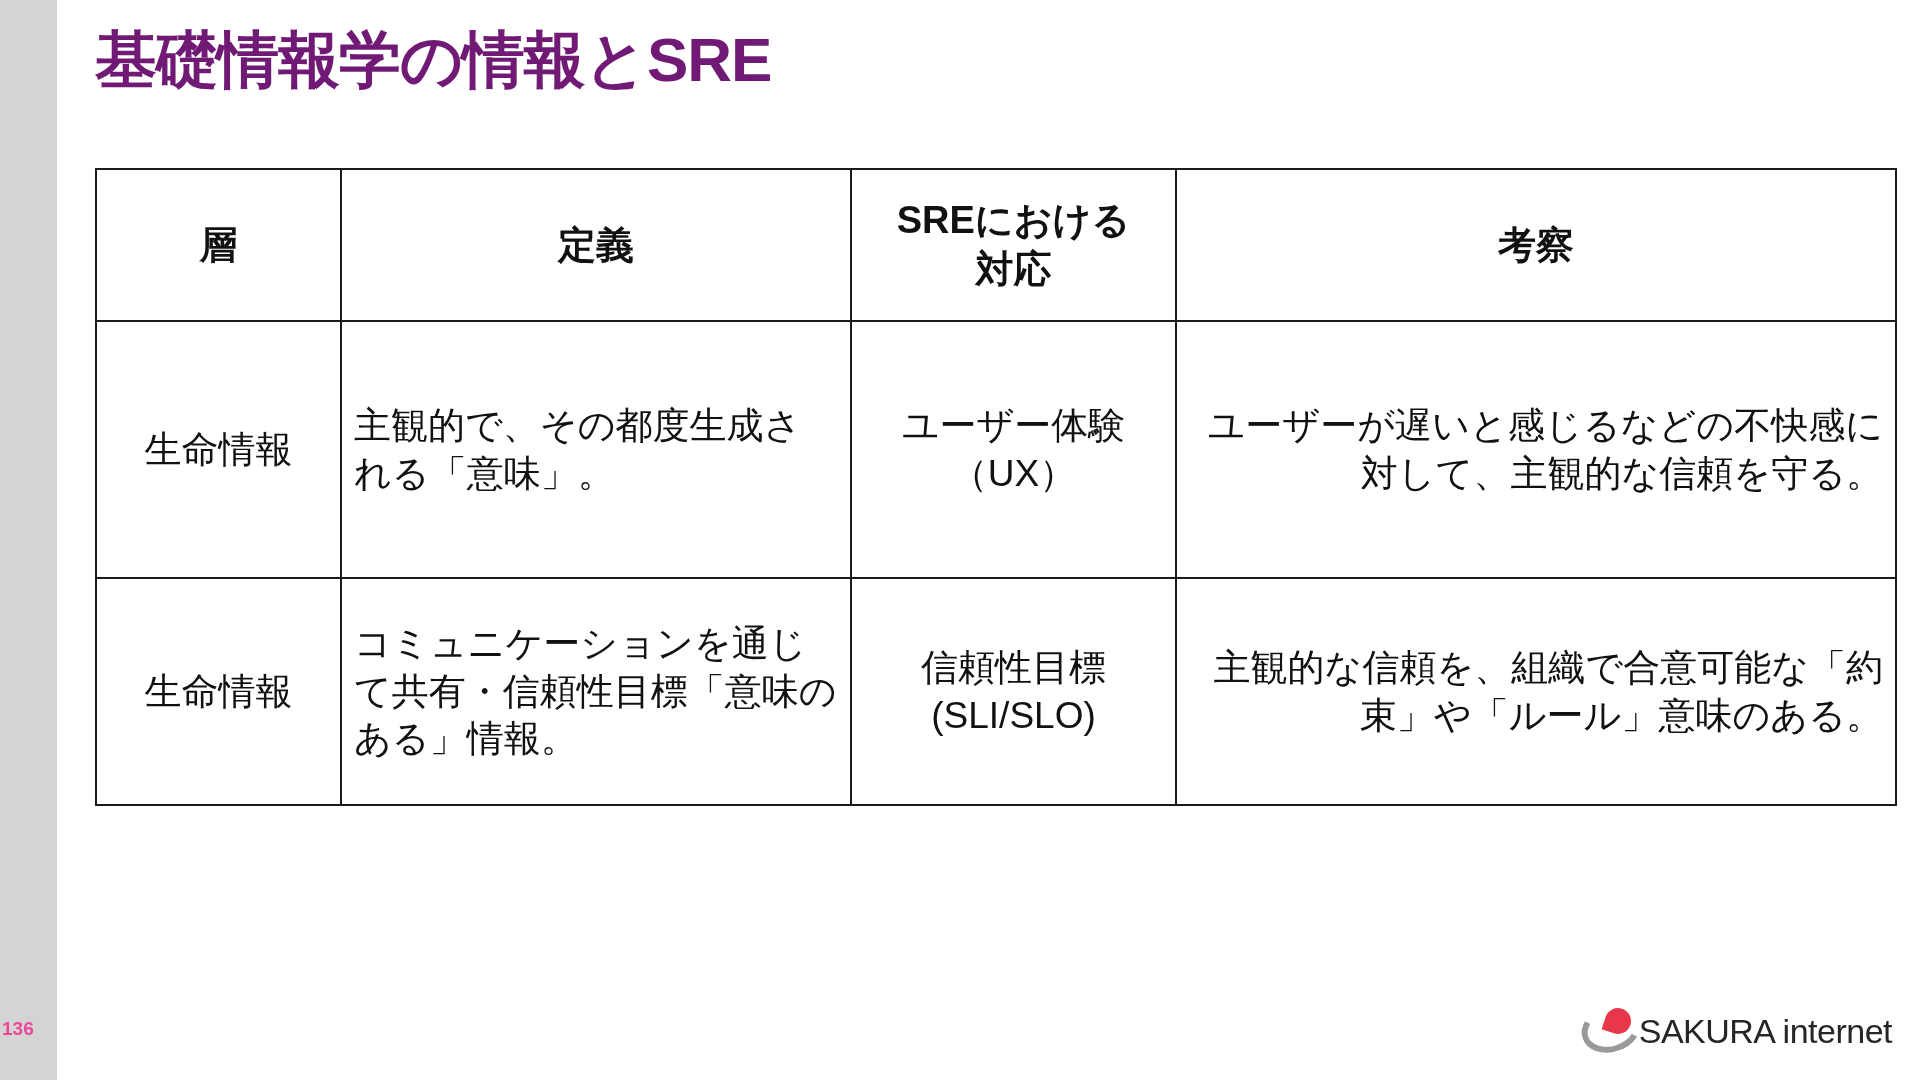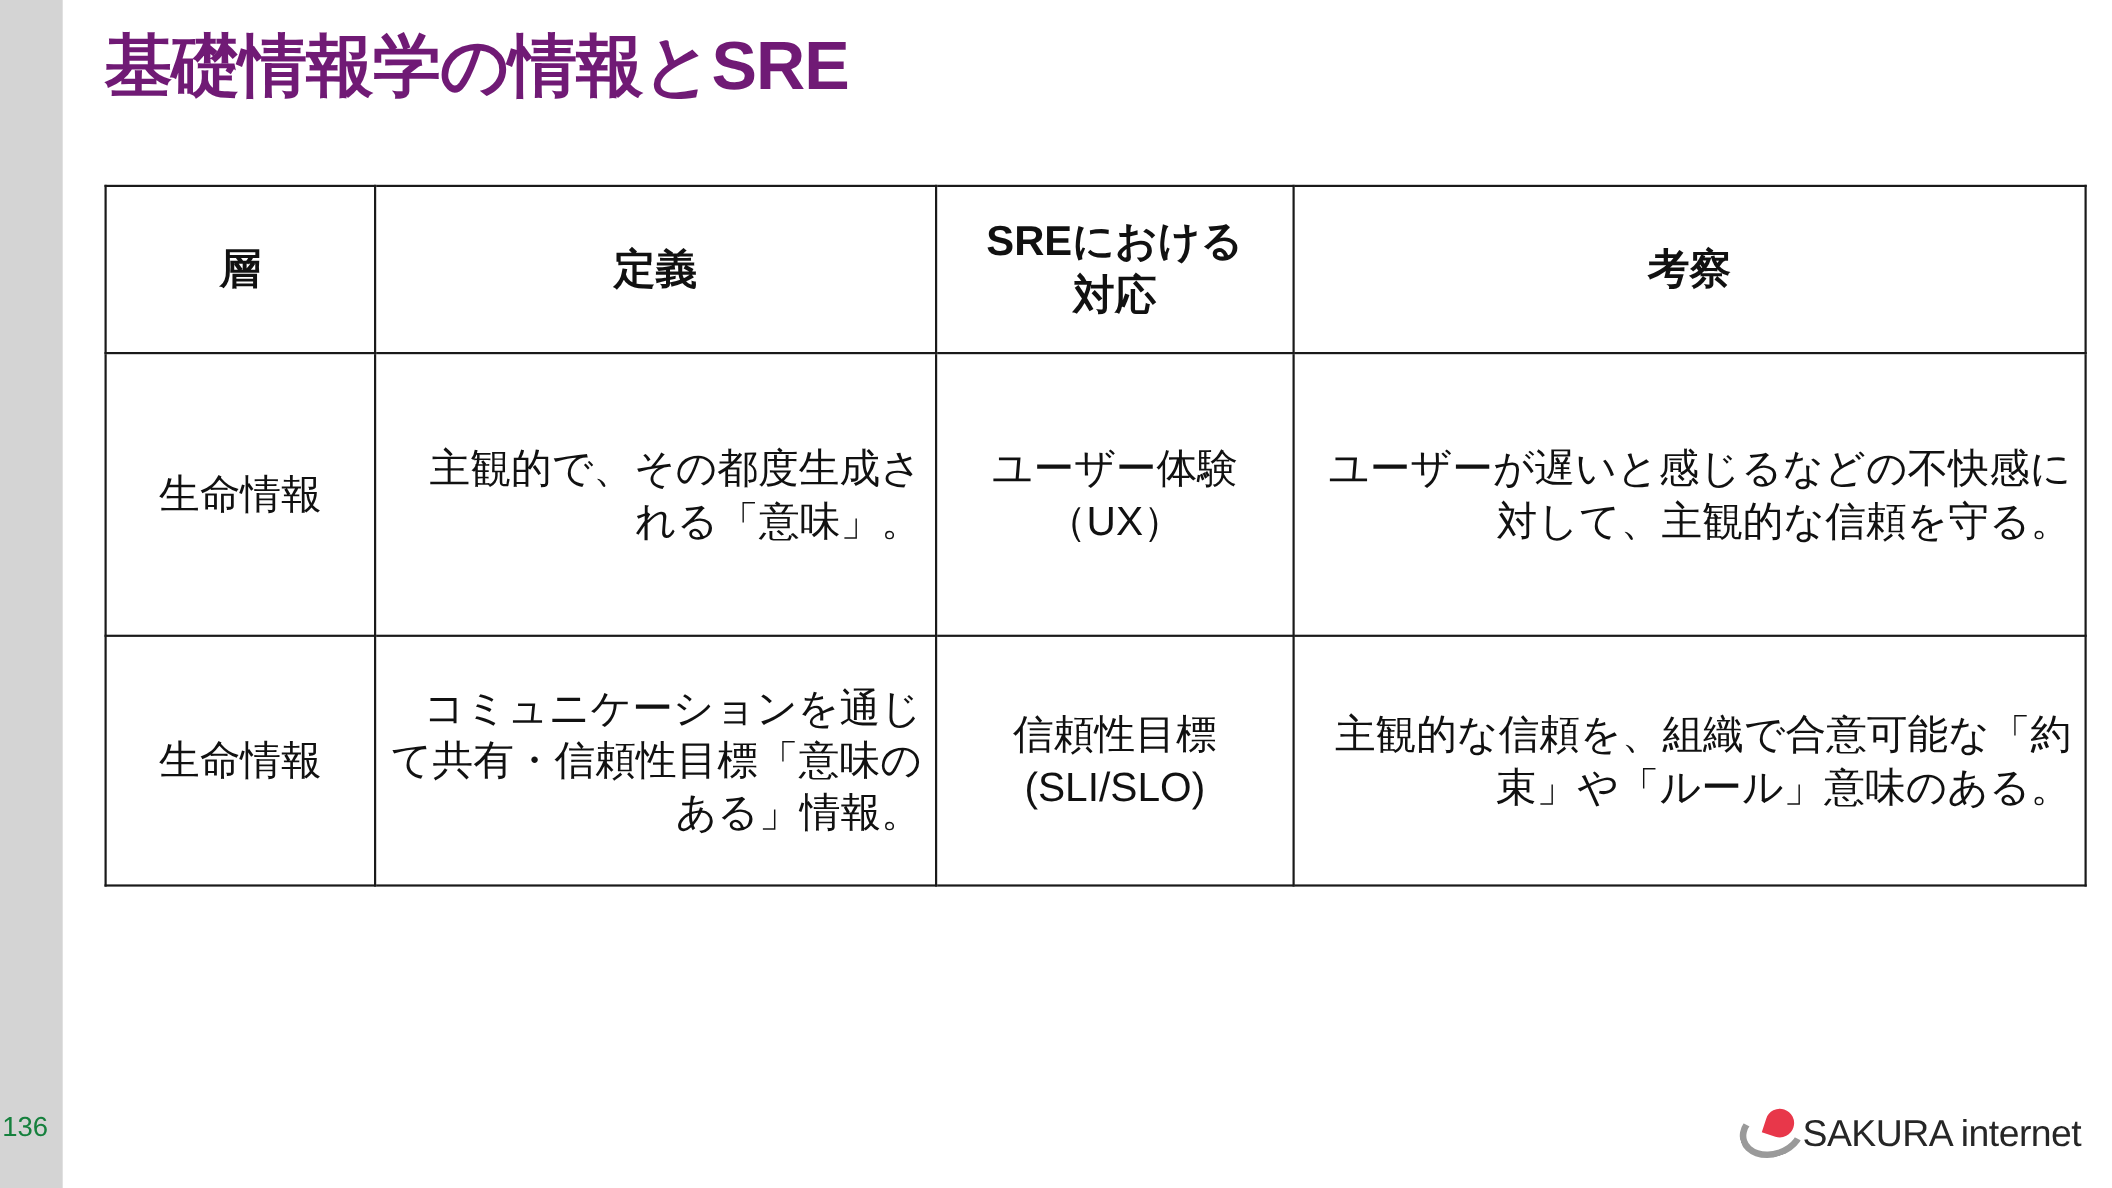--- a/index.html
+++ b/index.html
@@ -25,23 +25,23 @@
     left: 0;
     top: 0;
     width: 57px;
     height: 1080px;
     background: #d4d4d4;
   }
   .slide-number {
     position: absolute;
     left: 2px;
     bottom: 40px;
-    font-size: 25px;
-    font-weight: 400;
-    color: #15803d;
+    font-size: 19px;
+    font-weight: 700;
+    color: #ec4899;
     letter-spacing: 0px;
   }
   .title {
     position: absolute;
     left: 95px;
     top: 18px;
     font-size: 62px;
     font-weight: 700;
     color: #701a75;
     letter-spacing: -1px;
@@ -73,21 +73,21 @@
   .col-def     { width: 510px; }
   .col-sre     { width: 325px; }
   .col-note    { width: 720px; }
 
   td.layer-cell {
     font-weight: 400;
     text-align: center;
     font-size: 40px;
   }
   td.def-cell {
-    text-align: right;
+    text-align: left;
   }
   td.sre-cell {
     text-align: center;
     margin-left: 36px;
   }
   td.note-cell {
     text-align: right;
   }
   tr.row-life td    { height: 235px; }
   tr.row-social td  { height: 205px; }

